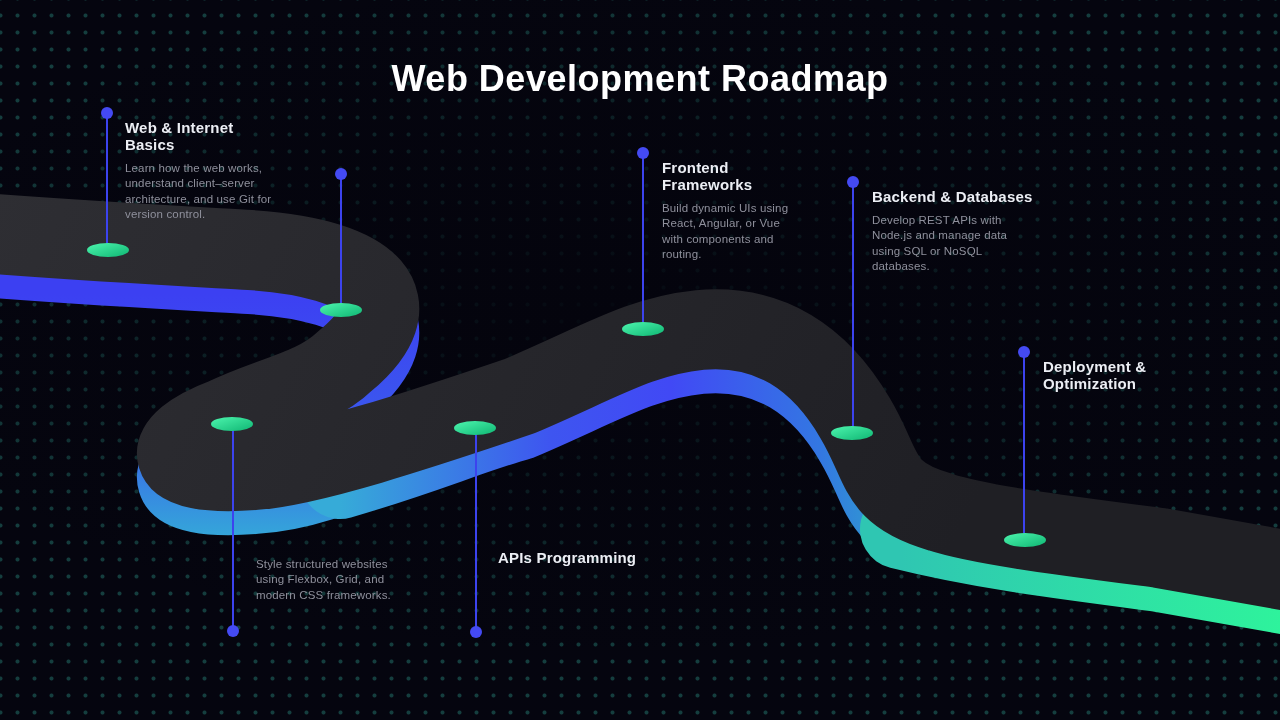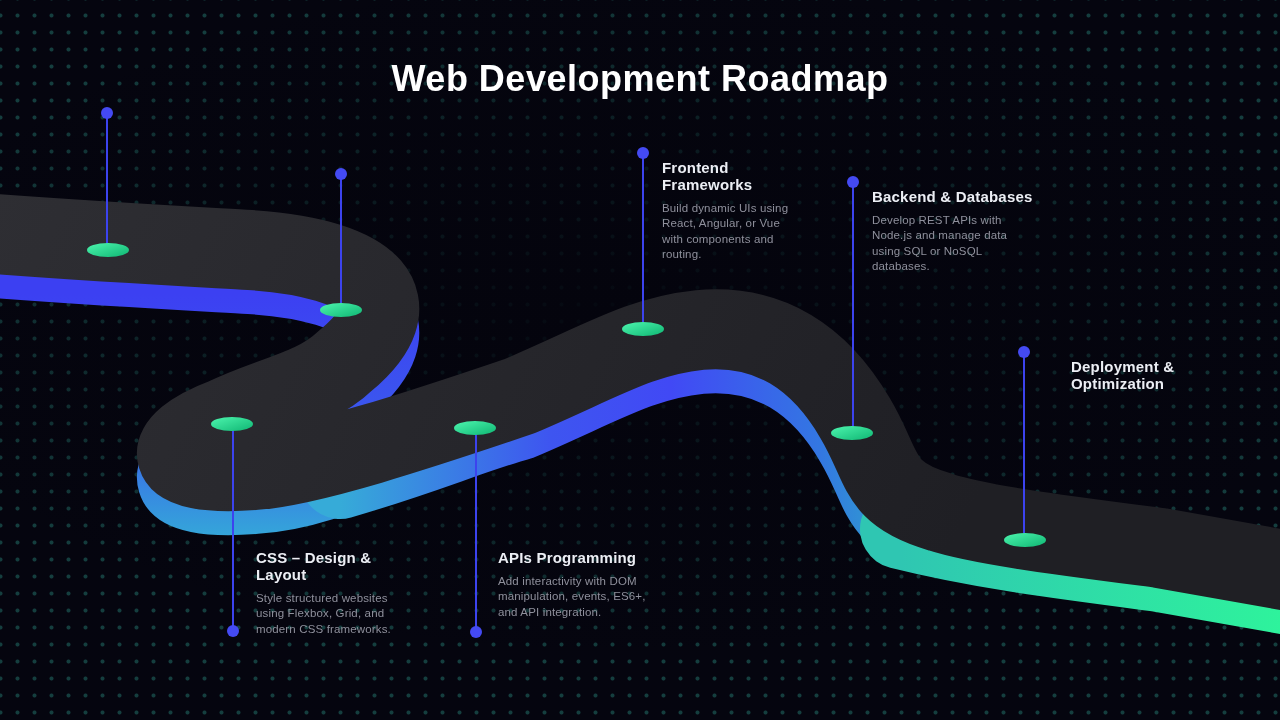--- a/index.html
+++ b/index.html
@@ -103,39 +103,41 @@
       <circle cx="643" cy="153" r="6"></circle>
       <circle cx="853" cy="182" r="6"></circle>
       <circle cx="1024" cy="352" r="6"></circle>
       <circle cx="233" cy="631" r="6"></circle>
       <circle cx="476" cy="632" r="6"></circle>
     </g>
   </svg>
 
   <h1 class="slide-title">Web Development Roadmap</h1>
 
+  <div class="ms" style="left:125px;top:119px;width:150px">
+    <h3>Web &amp; Internet Basics</h3>
+    <p>Learn how the web works, understand client–server architecture, and use Git for version control.</p>
+  </div>
 
 
   <div class="ms" style="left:256px;top:549px;width:160px">
-    <h3>CSS – Design &amp; Layout</h3>
     <p>Style structured websites using Flexbox, Grid, and modern CSS frameworks.</p>
   </div>
 
   <div class="ms" style="left:498px;top:549px;width:165px">
     <h3>APIs Programming</h3>
-    <p>Add interactivity with DOM manipulation, events, ES6+, and API integration.</p>
   </div>
 
   <div class="ms" style="left:662px;top:159px;width:142px">
     <h3>Frontend Frameworks</h3>
     <p>Build dynamic UIs using React, Angular, or Vue with components and routing.</p>
   </div>
 
   <div class="ms" style="left:872px;top:188px;width:162px">
     <h3>Backend &amp; Databases</h3>
     <p>Develop REST APIs with Node.js and manage data using SQL or NoSQL databases.</p>
   </div>
 
-  <div class="ms" style="left:1071px;top:358px;width:178px">
+  <div class="ms" style="left:1043px;top:358px;width:178px">
     <h3>Deployment &amp; Optimization</h3>
   </div>
 
 </div>
 
 </body></html>

